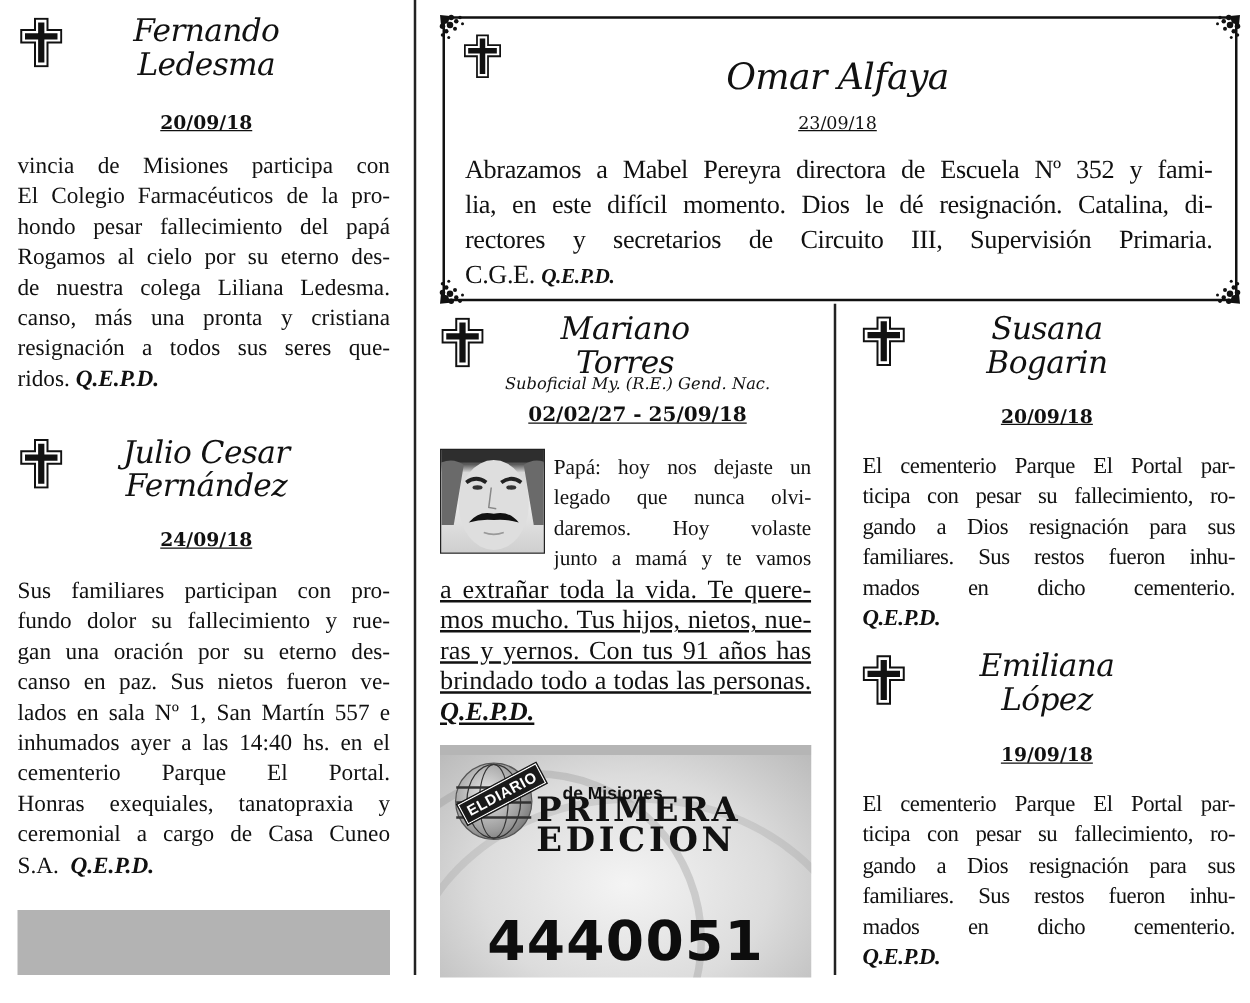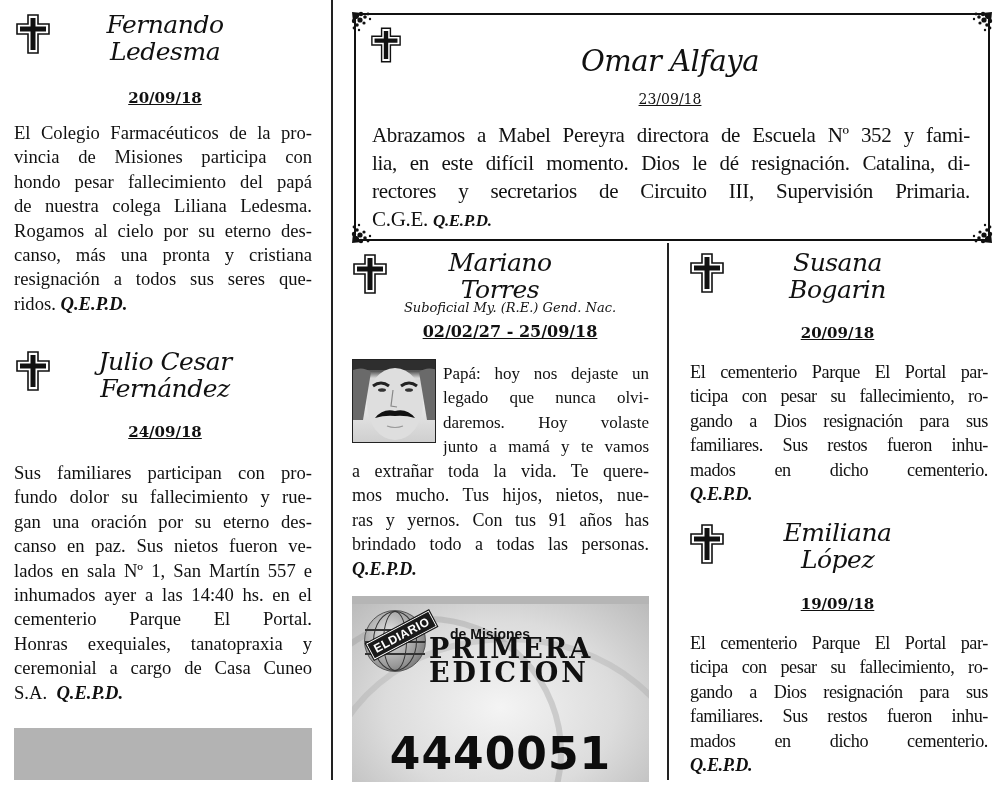--- a/index.html
+++ b/index.html
@@ -73,25 +73,25 @@
         <svg>
           <use href="#cross-sym"></use>
         </svg>
       </div>
     <div class="name" style="left:60px;top:11px;width:210px;">
       <div>Fernando</div>
       <div>Ledesma</div>
     </div>
     <div class="date" style="left:60px;top:89px;width:210px;">20/09/18</div>
     <div class="body" style="left:14px;top:121px;width:298px;">
+      <span class="line">vincia de Misiones participa con</span>
       <span class="line">El Colegio Farmacéuticos de la pro-</span>
-      <span class="line">vincia de Misiones participa con</span>
       <span class="line">hondo pesar fallecimiento del papá</span>
+      <span class="line">Rogamos al cielo por su eterno des-</span>
       <span class="line">de nuestra colega Liliana Ledesma.</span>
-      <span class="line">Rogamos al cielo por su eterno des-</span>
       <span class="line">canso, más una pronta y cristiana</span>
       <span class="line">resignación a todos sus seres que-</span>
       <span class="line last"><span>ridos.</span> <span class="qepd">Q.E.P.D.</span></span>
     </div>
   </div>
 
   <div>
     <div class="cross" style="left:16px;top:351px;">
         <svg>
           <use href="#cross-sym"></use>
@@ -189,21 +189,21 @@
       <path d="M34 66 Q42 69 50 66" stroke="#999" stroke-width="1.2" fill="none"></path>
     </svg>
   </div>
 
   <div class="body" style="left:443px;top:362px;width:206px;font-size:17px;">
     <span class="line">Papá: hoy nos dejaste un</span>
     <span class="line">legado que nunca olvi-</span>
     <span class="line">daremos. Hoy volaste</span>
     <span class="line">junto a mamá y te vamos</span>
   </div>
-  <div class="body" style="left:352px;top:459px;width:297px;font-size:18px;">
+  <div class="body" style="left:352px;top:459px;width:297px;font-size:21px;text-decoration:underline;">
     <span class="line">a extrañar toda la vida. Te quere-</span>
     <span class="line">mos mucho. Tus hijos, nietos, nue-</span>
     <span class="line">ras y yernos. Con tus 91 años has</span>
     <span class="line">brindado todo a todas las personas.</span>
     <span class="line last qepd">Q.E.P.D.</span>
   </div>
 </div>
 
 <div class="ad">
   <div class="ad-topband"></div>

